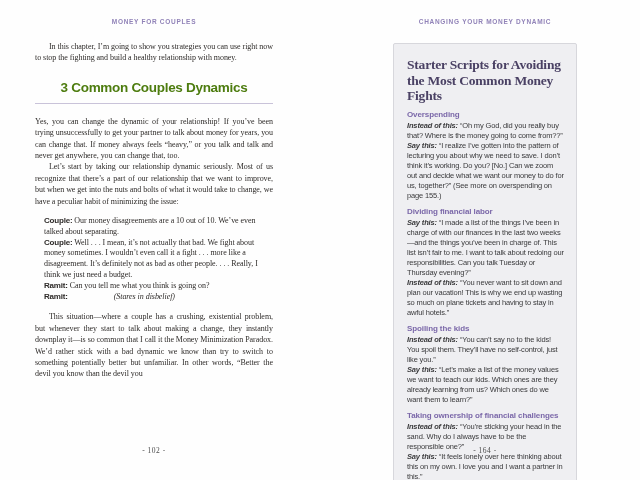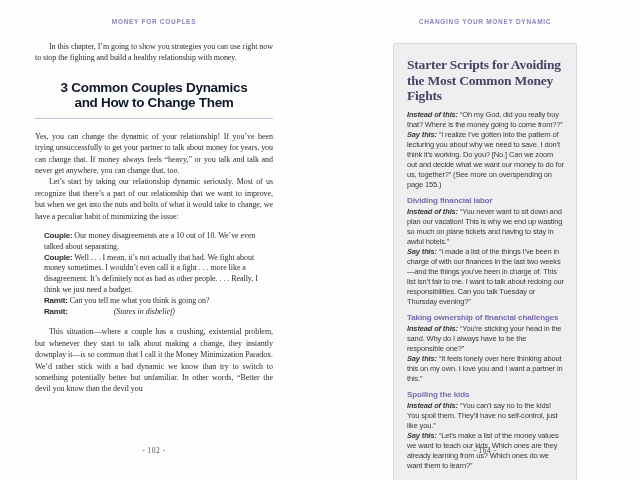--- a/index.html
+++ b/index.html
@@ -35,21 +35,21 @@
   p.indent { text-indent: 14px; }
 
   .heading {
     margin: 16px 0 0 0;
     text-align: center;
     font-family: "Liberation Sans", sans-serif;
     font-weight: bold;
     font-size: 13.5px;
     line-height: 15px;
     letter-spacing: -0.3px;
-    color: #0f172a;
+    color: #4d7c0f;
   }
   .heading .hl { display: block; }
 
   .rule {
     border: none;
     border-top: 1px solid #c9c3d9;
     margin: 8px 0 12px 0;
   }
 
   .dialogue { margin: 9px 0 9px 9px; }
@@ -128,21 +128,20 @@
 
 <div class="spread">
 
   <section class="page-left">
     <div class="running-head">MONEY FOR COUPLES</div>
 
     <p class="body indent">In this chapter, I’m going to show you strategies you can use right now to stop the fighting and build a healthy relationship with money.</p>
 
     <h2 class="heading">
       <span class="hl">3 Common Couples Dynamics</span>
-      <span class="hl">and How to Change Them</span>
     </h2>
     <hr class="rule">
 
     <p class="body">Yes, you can change the dynamic of your relationship! If you’ve been trying unsuccessfully to get your partner to talk about money for years, you can change that. If money always feels “heavy,” or you talk and talk and never get anywhere, you can change that, too.</p>
     <p class="body indent">Let’s start by taking our relationship dynamic seriously. Most of us recognize that there’s a part of our relationship that we want to improve, but when we get into the nuts and bolts of what it would take to change, we have a peculiar habit of minimizing the issue:</p>
 
     <div class="dialogue">
       <p class="dlg"><span class="spk">Couple:</span> <span>Our money disagreements are a 10 out of 10. We’ve even talked about separating.</span></p>
       <p class="dlg"><span class="spk">Couple:</span> <span>Well . . . I mean, it’s not actually that bad. We fight about money sometimes. I wouldn’t even call it a fight . . . more like a disagreement. It’s definitely not as bad as other people. . . . Really, I think we just need a budget.</span></p>
       <p class="dlg"><span class="spk">Ramit:</span> <span>Can you tell me what you think is going on?</span></p>
@@ -152,40 +151,41 @@
     <p class="body indent">This situation—where a couple has a crushing, existential problem, but whenever they start to talk about making a change, they instantly downplay it—is so common that I call it the Money Minimization Paradox. We’d rather stick with a bad dynamic we know than try to switch to something potentially better but unfamiliar. In other words, “Better the devil you know than the devil you</p>
   </section>
 
   <section class="page-right">
     <div class="running-head">CHANGING YOUR MONEY DYNAMIC</div>
 
     <div class="script-box">
       <h3 class="box-title">Starter Scripts for Avoiding the Most Common Money Fights</h3>
 
       <div class="sec">
+        <h4 class="sec-h">Overspending</h4>
         <p class="sec-p"><span class="lbl">Instead of this:</span> <span>“Oh my God, did you really buy that? Where is the money going to come from??”</span></p>
         <p class="sec-p"><span class="lbl">Say this:</span> <span>“I realize I’ve gotten into the pattern of lecturing you about why we need to save. I don’t think it’s working. Do you? [No.] Can we zoom out and decide what we want our money to do for us, together?” (See more on overspending on page 155.)</span></p>
       </div>
 
       <div class="sec">
         <h4 class="sec-h">Dividing financial labor</h4>
+        <p class="sec-p"><span class="lbl">Say this:</span> <span>“I made a list of the things I’ve been in charge of with our finances in the last two weeks—and the things you’ve been in charge of. This list isn’t fair to me. I want to talk about redoing our responsibilities. Can you talk Tuesday or Thursday evening?”</span></p>
         <p class="sec-p"><span class="lbl">Instead of this:</span> <span>“You never want to sit down and plan our vacation! This is why we end up wasting so much on plane tickets and having to stay in awful hotels.”</span></p>
-        <p class="sec-p"><span class="lbl">Say this:</span> <span>“I made a list of the things I’ve been in charge of with our finances in the last two weeks—and the things you’ve been in charge of. This list isn’t fair to me. I want to talk about redoing our responsibilities. Can you talk Tuesday or Thursday evening?”</span></p>
+      </div>
+
+      <div class="sec">
+        <h4 class="sec-h">Spoiling the kids</h4>
+        <p class="sec-p"><span class="lbl">Instead of this:</span> <span>“You can’t say no to the kids! You spoil them. They’ll have no self-control, just like you.”</span></p>
+        <p class="sec-p"><span class="lbl">Say this:</span> <span>“Let’s make a list of the money values we want to teach our kids. Which ones are they already learning from us? Which ones do we want them to learn?”</span></p>
       </div>
 
       <div class="sec">
         <h4 class="sec-h">Taking ownership of financial challenges</h4>
         <p class="sec-p"><span class="lbl">Instead of this:</span> <span>“You’re sticking your head in the sand. Why do I always have to be the responsible one?”</span></p>
         <p class="sec-p"><span class="lbl">Say this:</span> <span>“It feels lonely over here thinking about this on my own. I love you and I want a partner in this.”</span></p>
-      </div>
-
-      <div class="sec">
-        <h4 class="sec-h">Spoiling the kids</h4>
-        <p class="sec-p"><span class="lbl">Instead of this:</span> <span>“You can’t say no to the kids! You spoil them. They’ll have no self-control, just like you.”</span></p>
-        <p class="sec-p"><span class="lbl">Say this:</span> <span>“Let’s make a list of the money values we want to teach our kids. Which ones are they already learning from us? Which ones do we want them to learn?”</span></p>
       </div>
     </div>
   </section>
 
   <div class="pagenum pn-left">- 102 -</div>
   <div class="pagenum pn-right">- 164 -</div>
 
 </div>
 
 </body></html>

